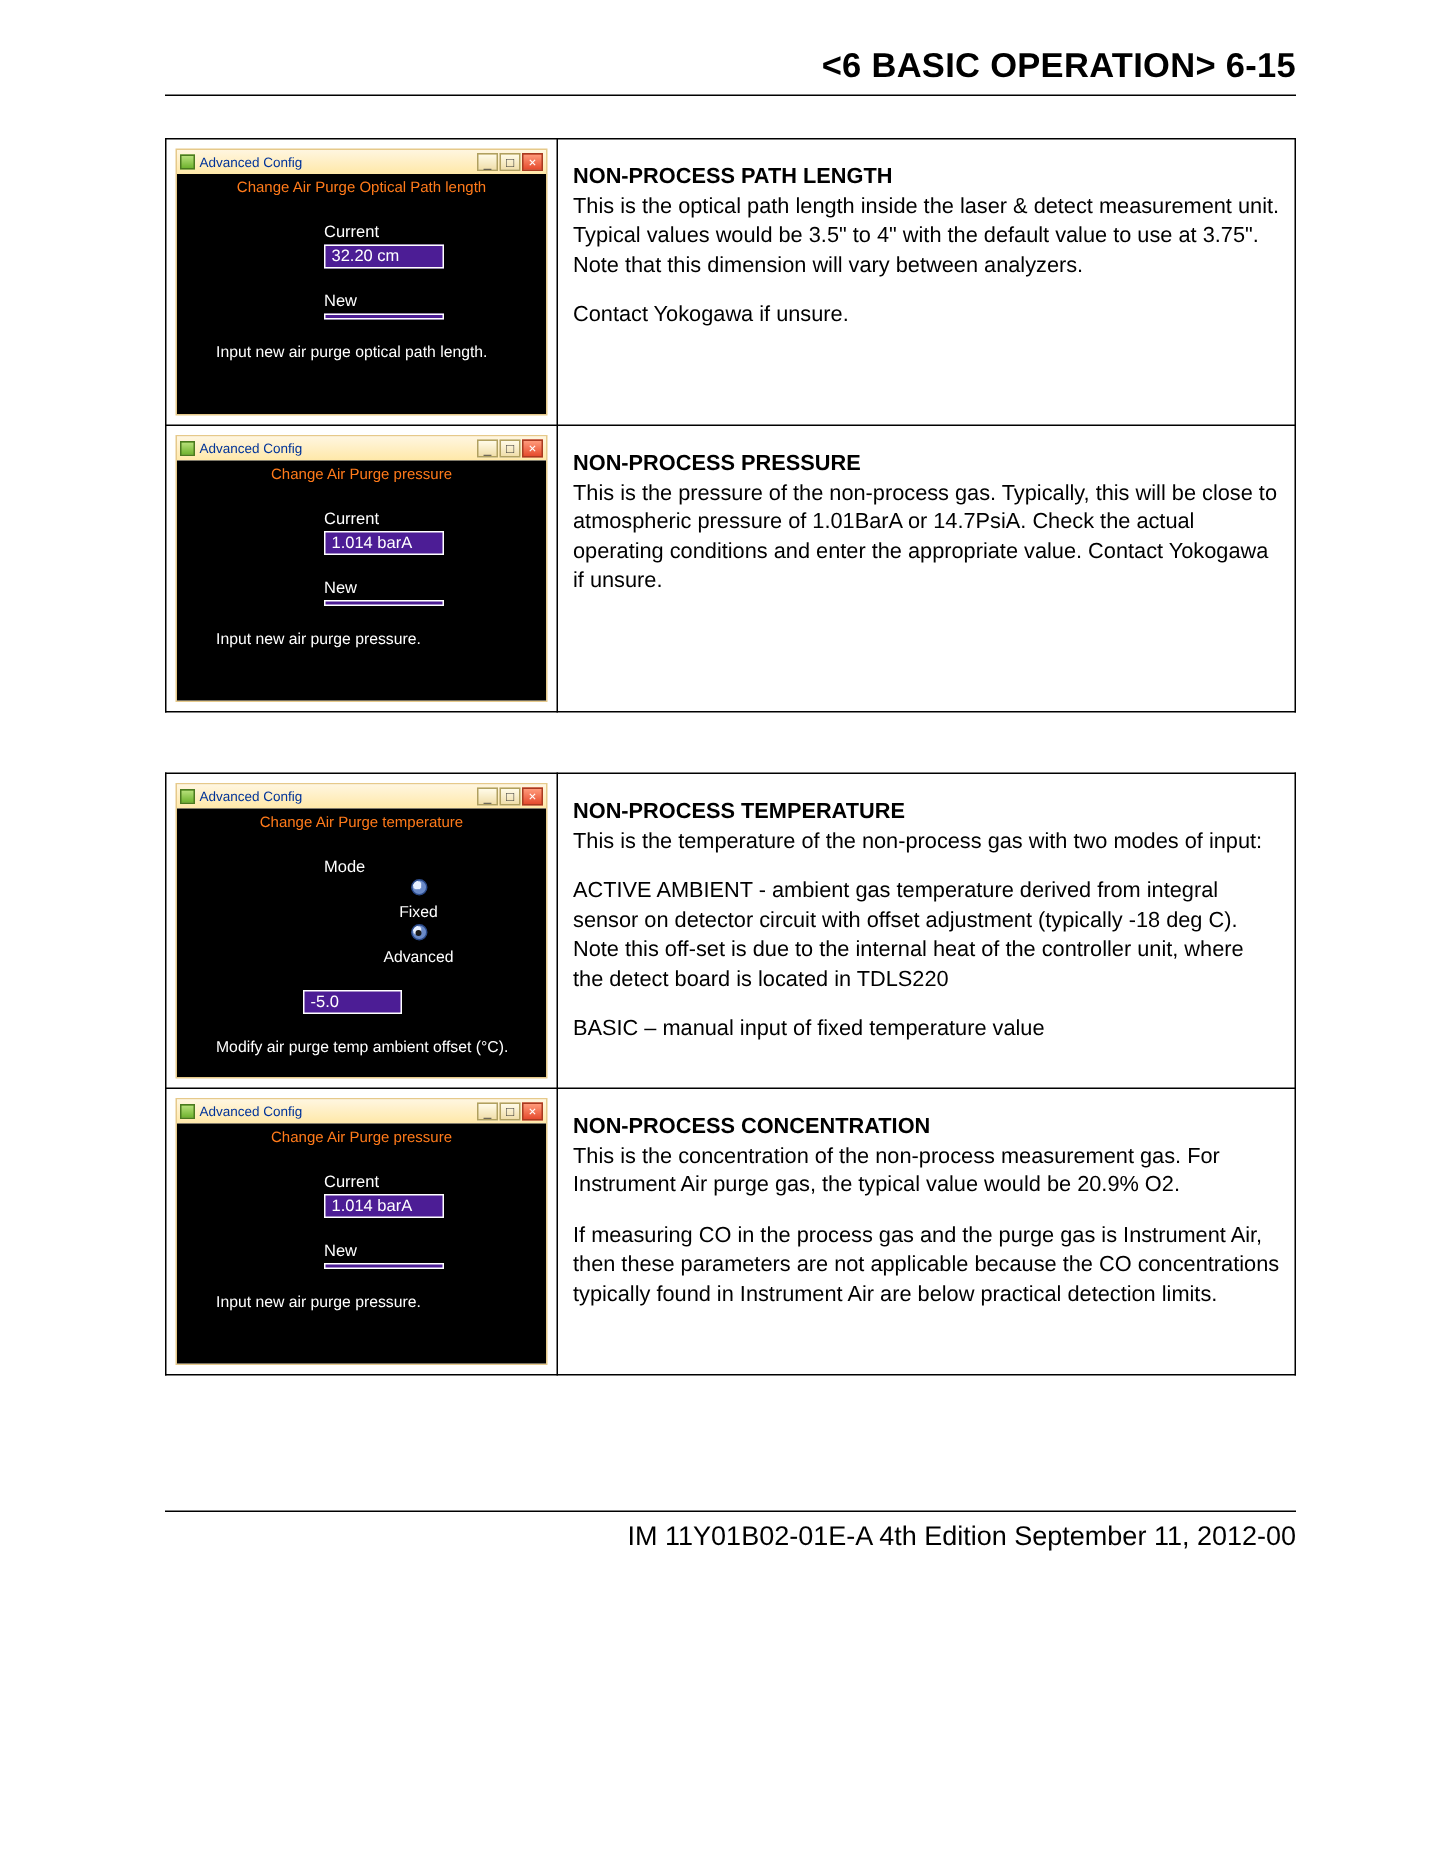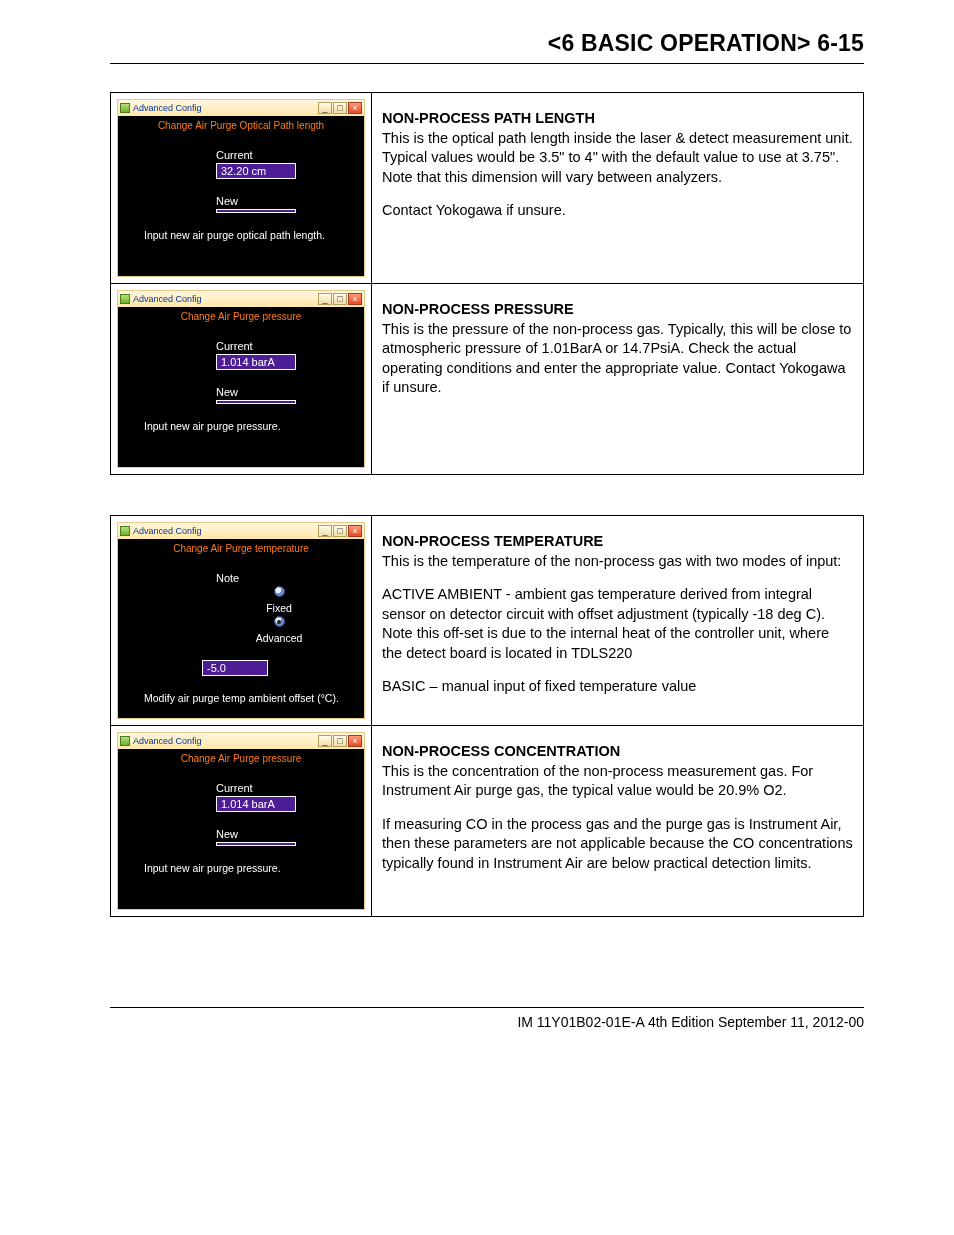--- a/index.html
+++ b/index.html
@@ -143,21 +143,21 @@
     position:relative;
   }
   .radio.checked::after{
     content:"";position:absolute;left:2.5px;top:2.5px;width:4px;height:4px;border-radius:50%;background:#1a1a1a;
   }
   .footer-line{
     border-top:1.5px solid #000;
     margin-top: 90px;
     padding-top:6px;
     text-align:right;
-    font-size:14px;
+    font-size:18px;
   }
   .p { margin: 0 0 14px 0; }
 </style>
 </head>
 <body>
 
 <div class="page">
   <div class="header">&lt;6 BASIC OPERATION&gt;  6-15</div>
 
   <table class="outer">
@@ -235,21 +235,21 @@
             <span class="ti-icon"></span>
             <span>Advanced Config</span>
             <span class="spacer"></span>
             <span class="win-btn">_</span>
             <span class="win-btn">□</span>
             <span class="win-btn close">×</span>
           </div>
           <div class="win-body">
             <div class="subtitle">Change Air Purge temperature</div>
             <div class="grp">
-              <div class="grp-label">Note</div>
+              <div class="grp-label">Mode</div>
               <div class="radios">
                 <div class="radio-row">
                   <span class="radio"></span>
                   <span>Fixed</span>
                 </div>
                 <div class="radio-row">
                   <span class="radio checked"></span>
                   <span>Advanced</span>
                 </div>
               </div>

